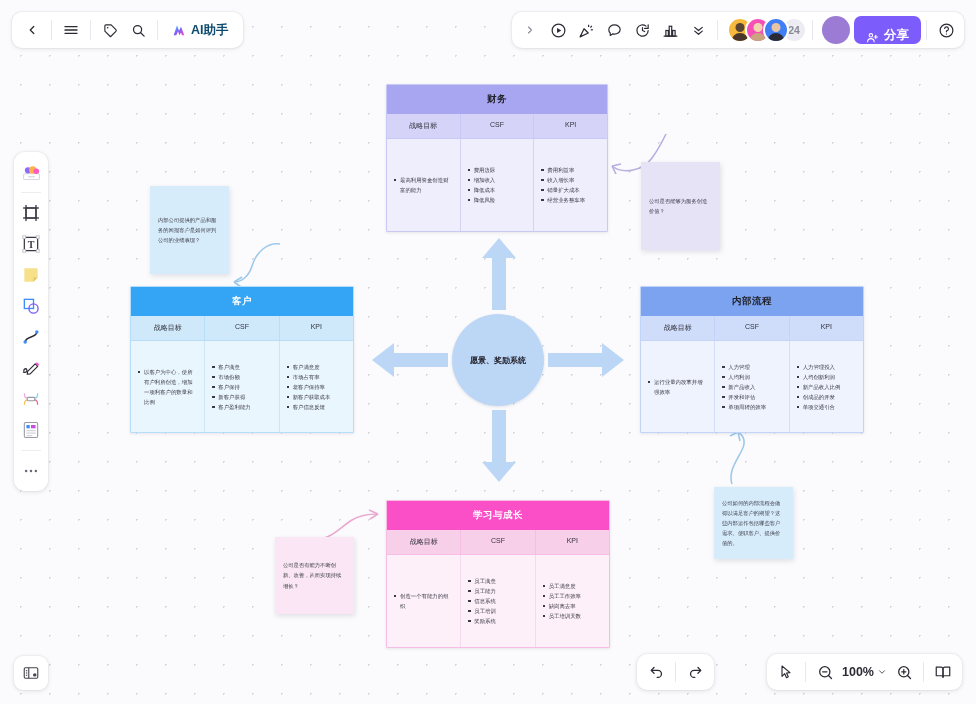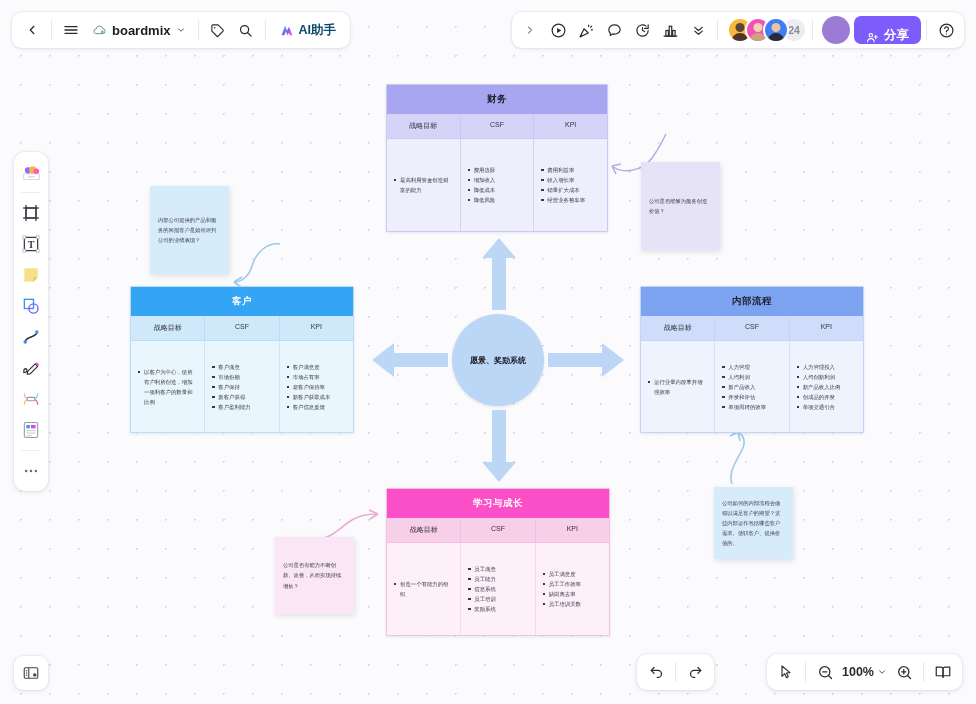--- a/index.html
+++ b/index.html
@@ -180,21 +180,21 @@
 
   
   #card-process { left: 640px; top: 286px; width: 224px; height: 147px;
     background: #eef3fe; border: 1px solid #c2d4f7; }
   #card-process .bsc-title { background: #7ba3f0; }
   #card-process .bsc-head-row { background: #cfdcfa; border-bottom: 1px solid #c2d4f7; }
   #card-process .bsc-head-cell + .bsc-head-cell { border-left: 1px solid #c2d4f7; }
   #card-process .bsc-cell + .bsc-cell { border-left: 1px solid #d3def9; }
 
   
-  #card-learning { left: 386px; top: 488px; width: 224px; height: 148px;
+  #card-learning { left: 386px; top: 500px; width: 224px; height: 148px;
     background: #fdf0f9; border: 1px solid #f7bde4; }
   #card-learning .bsc-title { background: #fa4fc6; color: #fff; }
   #card-learning .bsc-head-row { background: #f8cfe9; border-bottom: 1px solid #f7bde4; }
   #card-learning .bsc-head-cell + .bsc-head-cell { border-left: 1px solid #f7bde4; }
   #card-learning .bsc-cell + .bsc-cell { border-left: 1px solid #f6d9ec; }
 
   
   #center-circle {
     position: absolute; left: 452px; top: 314px;
     width: 92px; height: 92px; border-radius: 50%;
@@ -419,30 +419,20 @@
     <svg width="14" height="14" viewBox="0 0 24 24" fill="none" stroke="#2b2b35" stroke-width="2.2" stroke-linecap="round" stroke-linejoin="round">
       <polyline points="15 18 9 12 15 6"></polyline>
     </svg>
   </div>
   <div class="tb-sep"></div>
   <div class="tb-btn">
     <svg width="16" height="16" viewBox="0 0 24 24" fill="none" stroke="#2b2b35" stroke-width="2" stroke-linecap="round">
       <line x1="3" y1="7" x2="21" y2="7"></line>
         <line x1="3" y1="12" x2="21" y2="12"></line>
         <line x1="3" y1="17" x2="21" y2="17"></line>
-    </svg>
-  </div>
-  <div class="doc-name">
-    <svg width="15" height="15" viewBox="0 0 24 24">
-      <path d="M6 17h11a4 4 0 0 0 .4-7.98A5.5 5.5 0 0 0 6.6 9.5 3.8 3.8 0 0 0 6 17z" fill="none" stroke="#7f8794" stroke-width="1.6" stroke-linejoin="round"></path>
-      <circle cx="16.5" cy="14.5" r="2.4" fill="#4ad36a"></circle>
-    </svg>
-    <span>boardmix</span>
-    <svg width="10" height="10" viewBox="0 0 24 24" fill="none" stroke="#55555f" stroke-width="2.4" stroke-linecap="round" stroke-linejoin="round">
-      <polyline points="6 9 12 15 18 9"></polyline>
     </svg>
   </div>
   <div class="tb-sep"></div>
   <div class="tb-btn">
     <svg width="15" height="15" viewBox="0 0 24 24" fill="none" stroke="#2b2b35" stroke-width="1.8" stroke-linejoin="round">
       <path d="M20.6 13.4 12 22 3 13V4.5C3 3.7 3.7 3 4.5 3H13l7.6 7.6a2 2 0 0 1 0 2.8z"></path>
       <circle cx="7.5" cy="7.5" r="1.3" fill="#2b2b35" stroke="none"></circle>
     </svg>
   </div>
   <div class="tb-btn">

